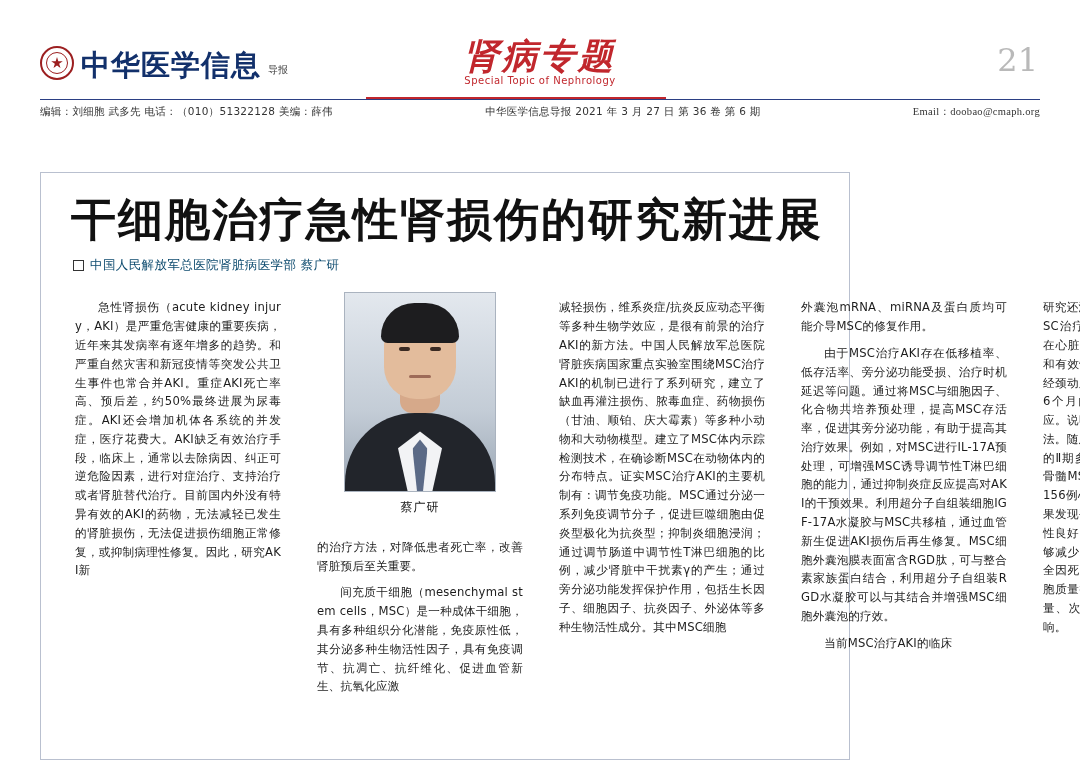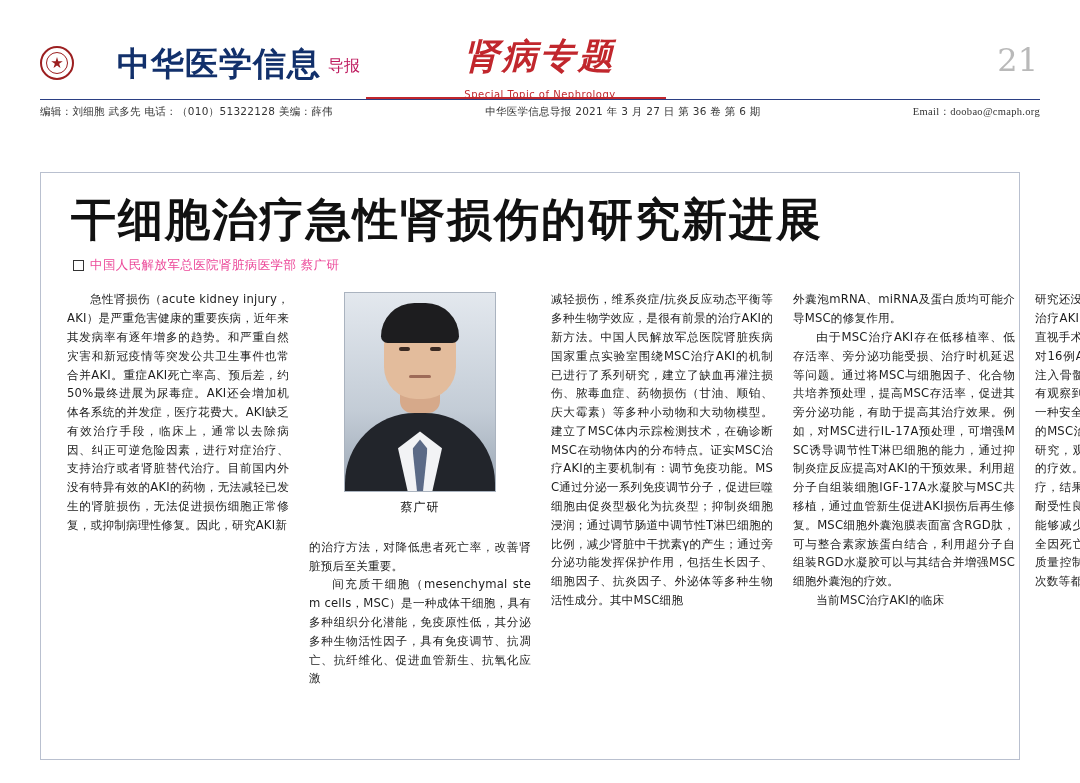--- a/index.html
+++ b/index.html
@@ -56,31 +56,30 @@
   .mast-seal::after {
     content: "";
     position: absolute;
     left: 9px; top: 9px;
     width: 12px; height: 12px;
     background: #9c1f20;
     clip-path: polygon(50% 0%, 61% 35%, 98% 35%, 68% 57%, 79% 91%, 50% 70%, 21% 91%, 32% 57%, 2% 35%, 39% 35%);
   }
   .mast-name {
     font-family: "DejaVu Serif", "Liberation Serif", serif;
-    font-size: 33px;
+    font-size: 29px;
     font-weight: bold;
     color: #12306b;
     letter-spacing: 1px;
     line-height: 1;
     white-space: nowrap;
-    margin-left: 36px;
   }
   .mast-sub {
-    font-size: 16px;
-    color: #be185d;
+    font-size: 10px;
+    color: #404040;
     padding-bottom: 3px;
     white-space: nowrap;
   }
   .mast-center {
     position: absolute;
     left: 0; right: 0;
     top: 38px;
     text-align: center;
     pointer-events: none;
   }
@@ -90,21 +89,21 @@
     font-weight: bold;
     color: #c1272d;
     letter-spacing: 3px;
     line-height: 1.05;
     font-style: italic;
   }
   .mast-topic-en {
     font-size: 10px;
     color: #c1272d;
     letter-spacing: 0.5px;
-    margin-top: 14px;
+    margin-top: 0;
   }
   .mast-pageno {
     position: absolute;
     right: 42px;
     top: 44px;
     font-family: "DejaVu Serif", "Liberation Serif", serif;
     font-size: 32px;
     color: #b9b9b9;
     font-weight: normal;
     line-height: 1;
@@ -137,42 +136,42 @@
   }
   .mast-meta .m-left { white-space: nowrap; letter-spacing: 0.3px; }
   .mast-meta .m-mid { white-space: nowrap; letter-spacing: 0.3px; }
   .mast-meta .m-right { white-space: nowrap; letter-spacing: 0.3px; font-family: Liberation Serif, serif; }
 
   
   .article {
     position: absolute;
     left: 40px;
     top: 172px;
-    width: 980px;
+    width: 810px;
     height: 588px;
     border: 1px solid #b9c0cf;
     box-sizing: border-box;
     background: #fff;
     padding: 22px 26px 10px 26px;
   }
   .headline {
     font-family: "DejaVu Serif", "Liberation Serif", serif;
     font-size: 45px;
     font-weight: bold;
     color: #111;
     letter-spacing: 2px;
     line-height: 1.12;
     white-space: nowrap;
     padding-left: 4px;
   }
   .byline {
     margin-top: 12px;
     padding-left: 6px;
     font-size: 12.5px;
-    color: #ec4899;
+    color: #0c4a6e;
     letter-spacing: 0.4px;
     display: flex;
     align-items: center;
     gap: 6px;
   }
   .byline-box {
     display: inline-block;
     width: 9px;
     height: 9px;
     border: 1px solid #333;
@@ -189,21 +188,21 @@
     width: 222px;
     flex: 0 0 222px;
     font-size: 11.6px;
     line-height: 1.62;
     color: #1c1c1c;
     text-align: justify;
     letter-spacing: 0.2px;
     word-break: break-all;
     overflow: hidden;
   }
-  .col p { margin: 0; }
+  .col p { margin: 8px; }
   .col p + p { margin-top: 0; }
   .indent { text-indent: 2em; }
 
   .portrait-wrap {
     float: none;
     width: 152px;
     margin: 2px auto 20px auto;
     text-align: center;
   }
   .portrait {

